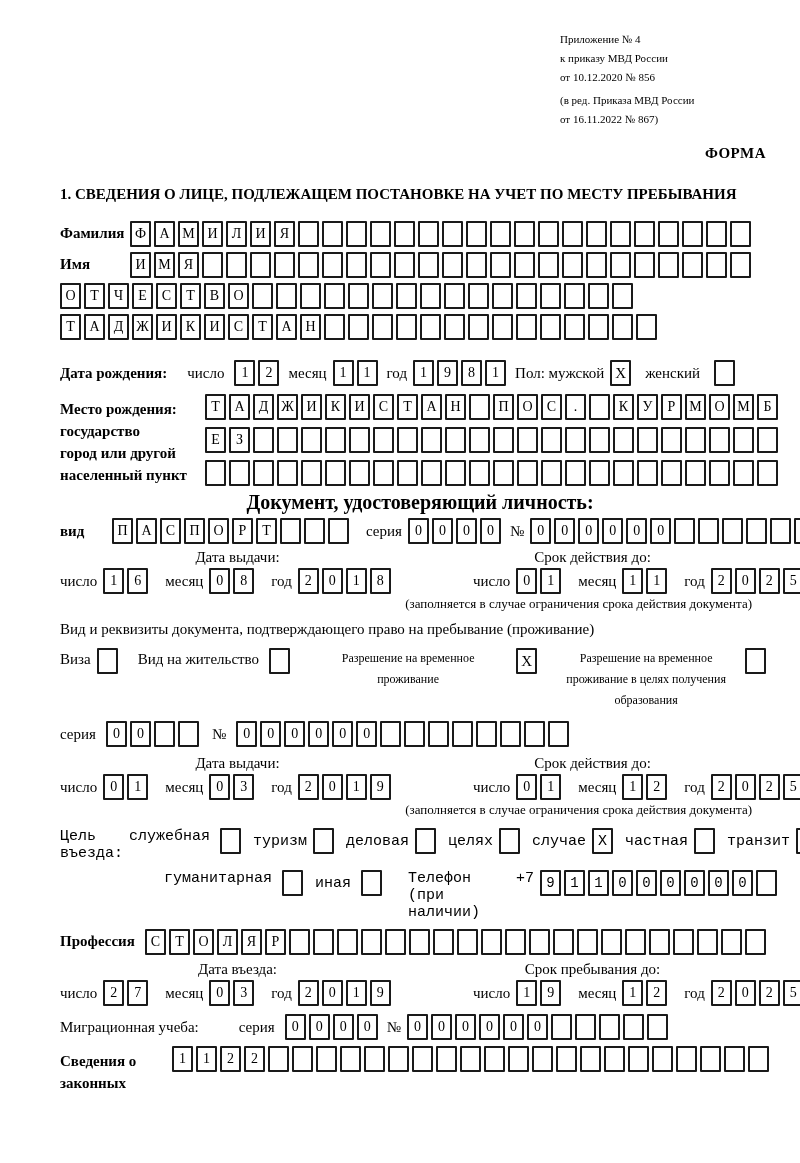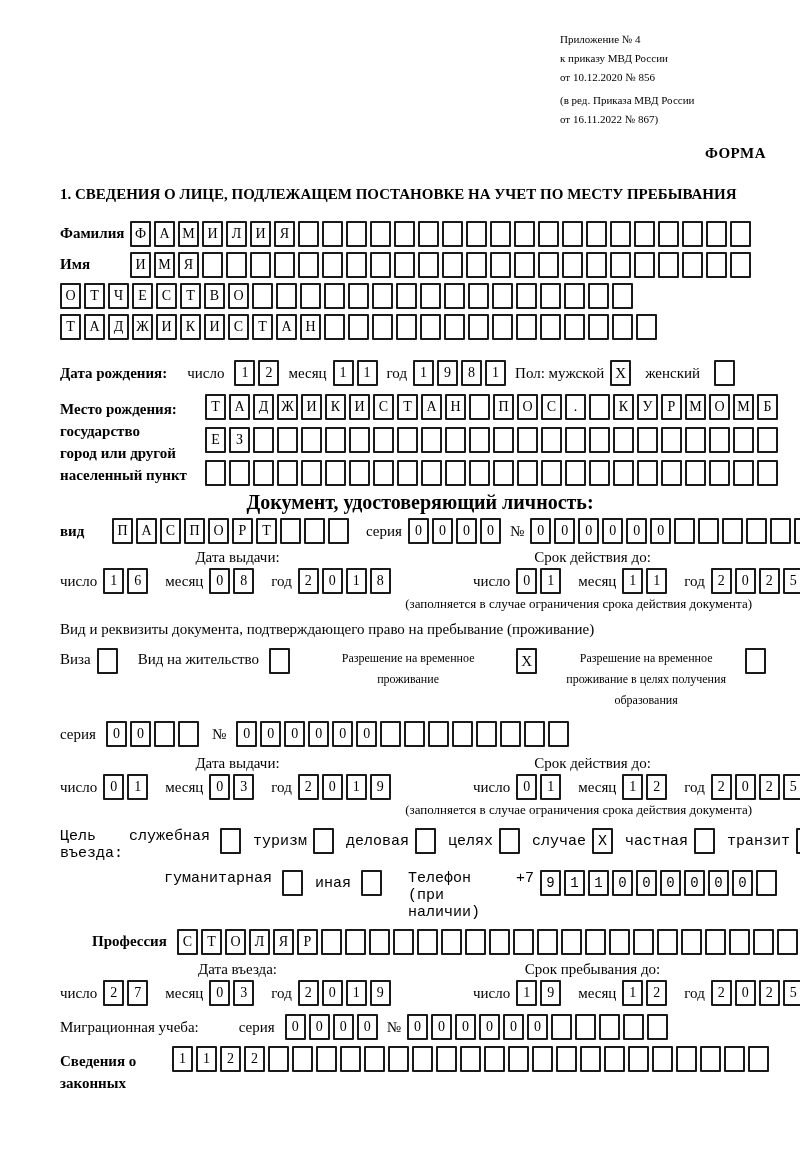--- a/index.html
+++ b/index.html
@@ -24,21 +24,21 @@
 
   .form-body { margin-top:18px; }
 
   
   .row { display:flex; align-items:flex-start; margin-bottom:5px; }
   .lbl { font-size:15px; padding-top:4px; flex:none;font-weight:bold; }
   .lbl-70 { width:70px; }
   .lbl-110 { width:110px; }
   .lbl-92 { width:92px; }
   .lbl-145 { width:145px; }
-  .lbl-85 { width:85px;margin-left:32px; }
+  .lbl-85 { width:85px; }
   .lbl-112 { width:112px; }
   .multi { line-height:22px; }
 
   .cells { display:flex; flex:none; }
   .cell {
     width:21px; height:26px; flex:none;
     border:2px solid #1a1a1a; border-radius:1px;
     margin-right:3px;
     display:flex; align-items:center; justify-content:center;
     font-size:14px;

